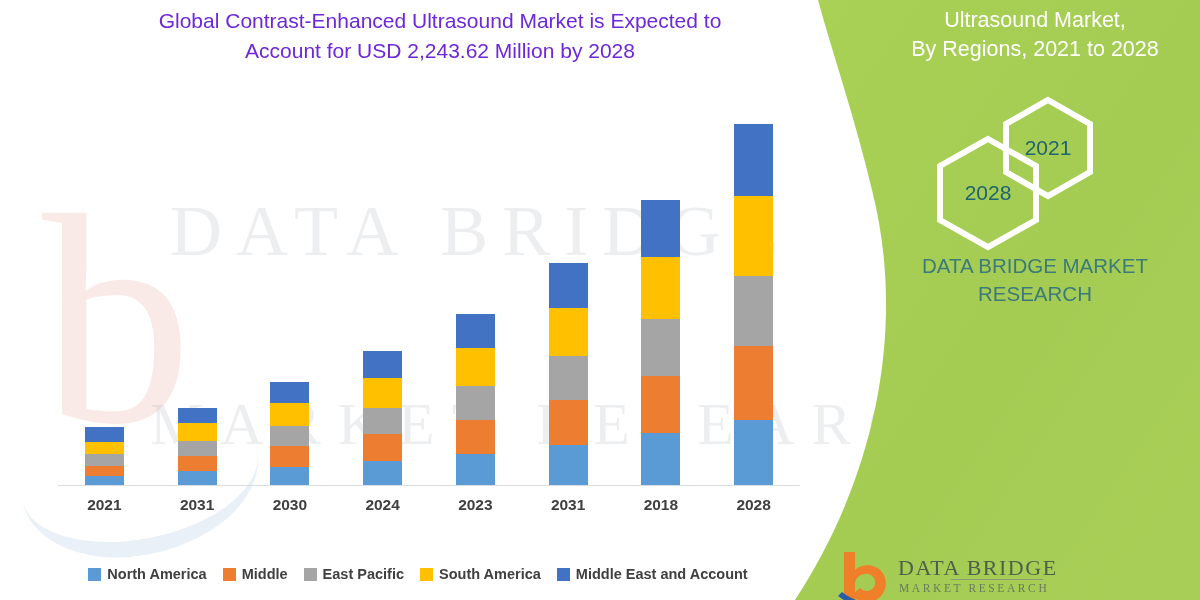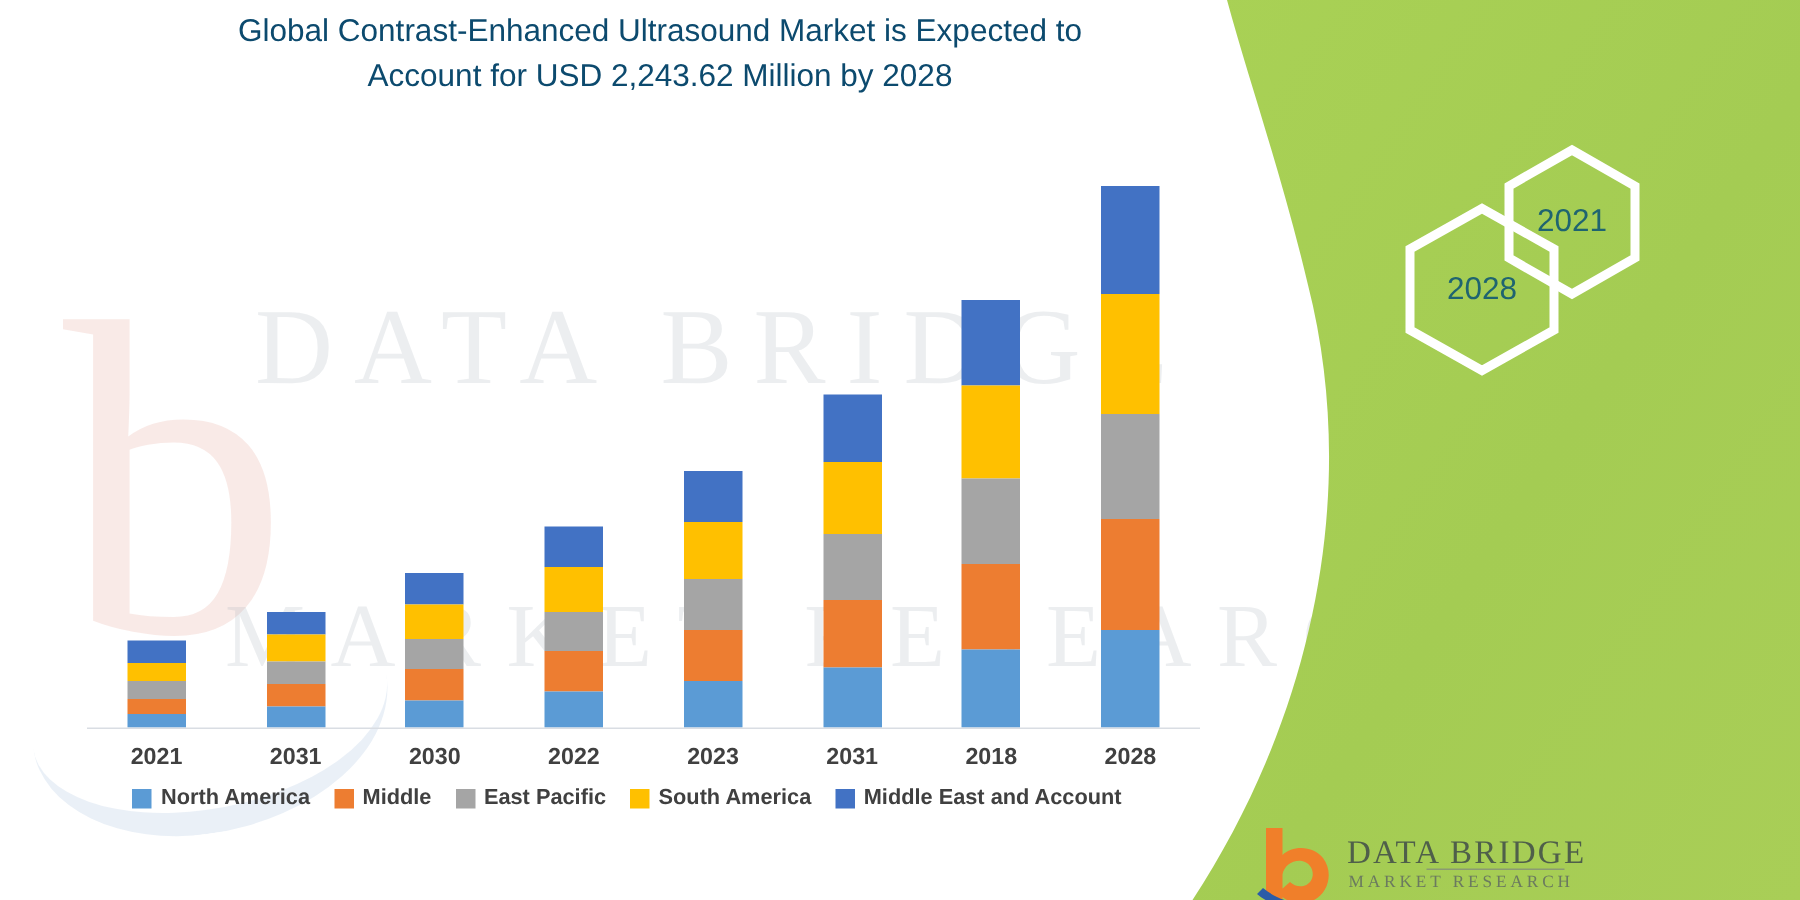--- a/index.html
+++ b/index.html
@@ -119,21 +119,21 @@
     position: absolute; left: 113px; top: 29px;
     width: 92px; height: 1px; background: #8a9a72;
   }
 
   
   .chart-title {
     position: absolute;
     left: 60px; top: 6px;
     width: 760px;
     text-align: center;
-    color: #0c4a6e;
+    color: #6d28d9;
     font-size: 21px;
     line-height: 30px;
     z-index: 4;
     white-space: pre-line;
   }
   .baseline {
     position: absolute;
     left: 58px; top: 485px;
     width: 742px; height: 1px;
     background: #d9dde3;
@@ -174,21 +174,21 @@
     flex: 1 1 0;
     text-align: center;
     color: #404040;
     font-size: 15.5px;
     font-weight: bold;
   }
 
   
   .legend {
     position: absolute;
-    left: 48px; top: 524px;
+    left: 48px; top: 566px;
     width: 740px;
     display: flex;
     justify-content: center;
     align-items: center;
     gap: 16px;
     z-index: 4;
   }
   .lg-item { display: flex; align-items: center; gap: 6px; }
   .lg-swatch { width: 13px; height: 13px; flex: 0 0 auto; }
   .lg-label {
@@ -221,35 +221,39 @@
     <path d="M 818 0 L 1200 0 L 1200 600 L 795 600
              C 880 470 905 320 872 190
              C 855 118 833 55 818 0 Z" fill="url(#greenGrad)"></path>
     <path d="M 880 238 C 852 250 846 288 858 312 C 838 296 834 252 862 236 Z" fill="#ffffff" opacity="0.85"></path>
     <path d="M 832 218 C 820 262 826 330 848 372 C 818 336 806 262 824 212 Z" fill="#ffffff" opacity="0.35"></path>
   </svg>
 
   <div class="chart-title">Global Contrast-Enhanced Ultrasound Market is Expected to
 Account for USD 2,243.62 Million by 2028</div>
 
+  <div class="panel-title">Ultrasound Market,
+By Regions, 2021 to 2028</div>
 
   <div class="hex hex-2028">
     <svg width="110" height="118" viewBox="0 0 110 118">
       <polygon points="55,5 103,32 103,86 55,113 7,86 7,32" fill="none" stroke="#ffffff" stroke-width="6"></polygon>
     </svg>
     <span>2028</span>
   </div>
 
   <div class="hex hex-2021">
     <svg width="96" height="104" viewBox="0 0 96 104">
       <polygon points="48,4 90,28 90,76 48,100 6,76 6,28" fill="none" stroke="#ffffff" stroke-width="6"></polygon>
     </svg>
     <span>2021</span>
   </div>
 
+  <div class="brand-mid">DATA BRIDGE MARKET
+RESEARCH</div>
 
   <div class="logo">
     <svg class="logo-mark" width="60" height="56" viewBox="0 0 60 56">
       <path d="M6 2 L17 2 L17 20 C24 13 38 14 44 22 C51 31 48 45 38 50
                C30 54 19 52 14 45 L22 38 C26 42 33 42 36 37 C39 32 36 25 30 24
                C24 23 18 27 17 33 L17 56 L6 56 Z" fill="#F07F2A"></path>
       <path d="M0 46 C14 58 40 60 58 50 C42 56 18 54 4 42 Z" fill="#2B5CA8"></path>
     </svg>
     <div class="logo-text">DATA BRIDGE</div>
     <div class="logo-rule"></div>
@@ -328,21 +332,21 @@
           <div class="seg" title="Europe 2028: 95" style="background: rgb(237, 125, 49); height: 73.15px;"></div>
           <div class="seg" title="North America 2028: 85" style="background: rgb(91, 155, 213); height: 65.45px;"></div>
         </div>
       </div>
     </div>
   <div class="baseline"></div>
   <div class="xlabels" id="xlabels">
       <div>2021</div>
       <div>2031</div>
       <div>2030</div>
-      <div>2022</div>
+      <div>2024</div>
       <div>2023</div>
       <div>2031</div>
       <div>2018</div>
       <div>2028</div>
     </div>
 
   <div class="legend" id="legend">
       <div class="lg-item">
         <span class="lg-swatch" style="background: rgb(91, 155, 213);"></span>
         <span class="lg-label">North America</span>

